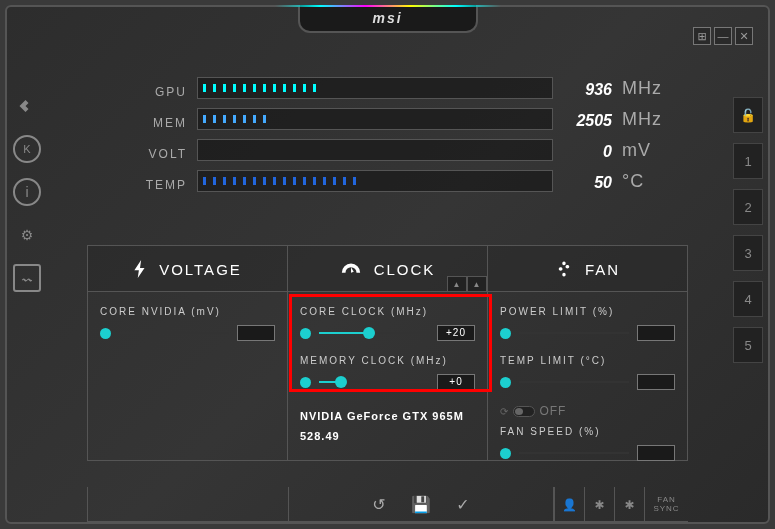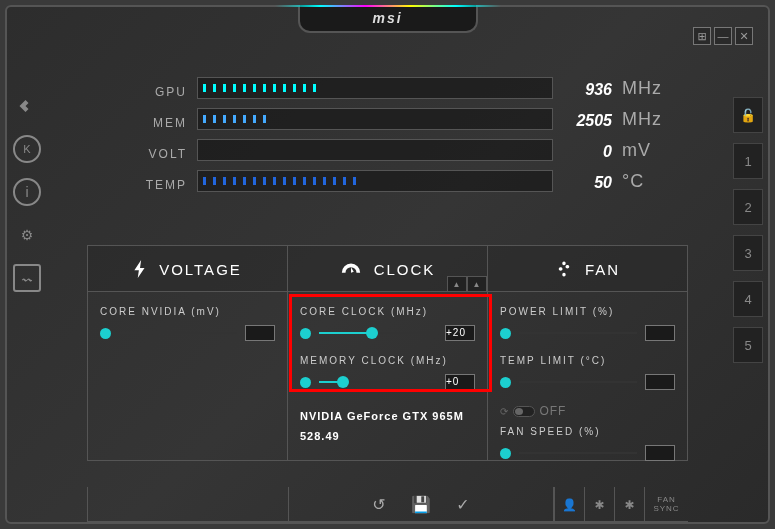--- a/index.html
+++ b/index.html
@@ -30,21 +30,21 @@
 .tab svg { fill: #fff; }
 .sections { position: absolute; top: 284px; left: 80px; right: 80px; height: 170px; display: flex; border: 1px solid #555; }
 .section { flex: 1; padding: 14px 12px; border-right: 1px solid #555; font-size: 10px; color: #ccc; letter-spacing: 1px; position: relative; }
 .section:last-child { border-right: none; }
 .ctrl-lbl { font-size: 10px; letter-spacing: 2px; margin-bottom: 8px; display: block; }
 .slider-row { display: flex; align-items: center; gap: 8px; margin-bottom: 14px; }
 .dot { width: 11px; height: 11px; background: #1ccfcf; border-radius: 50%; flex-shrink: 0; }
 .slider { flex: 1; height: 2px; background: #333; position: relative; }
 .slider .thumb { position: absolute; top: 50%; width: 12px; height: 12px; background: #1ccfcf; border-radius: 50%; transform: translate(-50%,-50%); }
 .slider .fill { position: absolute; top: 0; bottom: 0; left: 0; background: #1ccfcf; }
-.valbox { width: 30px; height: 16px; border: 1px solid #777; background: #1a1a1a; color: #fff; font-size: 10px; text-align: left; line-height: 14px; }
+.valbox { width: 38px; height: 16px; border: 1px solid #777; background: #1a1a1a; color: #fff; font-size: 10px; text-align: center; line-height: 14px; }
 .small-toggle { display:flex; align-items:center; gap:4px; margin-top:6px; }
 .tog-sw { width:22px; height:11px; background:#222; border:1px solid #555; border-radius:6px; position:relative; }
 .tog-sw::after { content:""; position:absolute; left:1px; top:1px; width:8px; height:7px; background:#666; border-radius:50%; }
 .gpu-name { position:absolute; bottom:38px; left:12px; color:#fff; font-size:11px; font-weight:bold; }
 .gpu-ver { position:absolute; bottom:18px; left:12px; color:#fff; font-size:11px; font-weight:bold; }
 .highlight { position:absolute; border:3px solid #f00; pointer-events:none; }
 .footer { position:absolute; bottom:0; left:80px; right:80px; height:35px; display:flex; }
 .foot-left { width:202px; border:1px solid #555; border-top:none; }
 .foot-mid { flex:1; display:flex; align-items:center; justify-content:center; gap:18px; border-right:1px solid #555; border-bottom:1px solid #555; }
 .foot-mid .fb { width:24px; height:24px; color:#aaa; cursor:pointer; display:flex; align-items:center; justify-content:center; }

